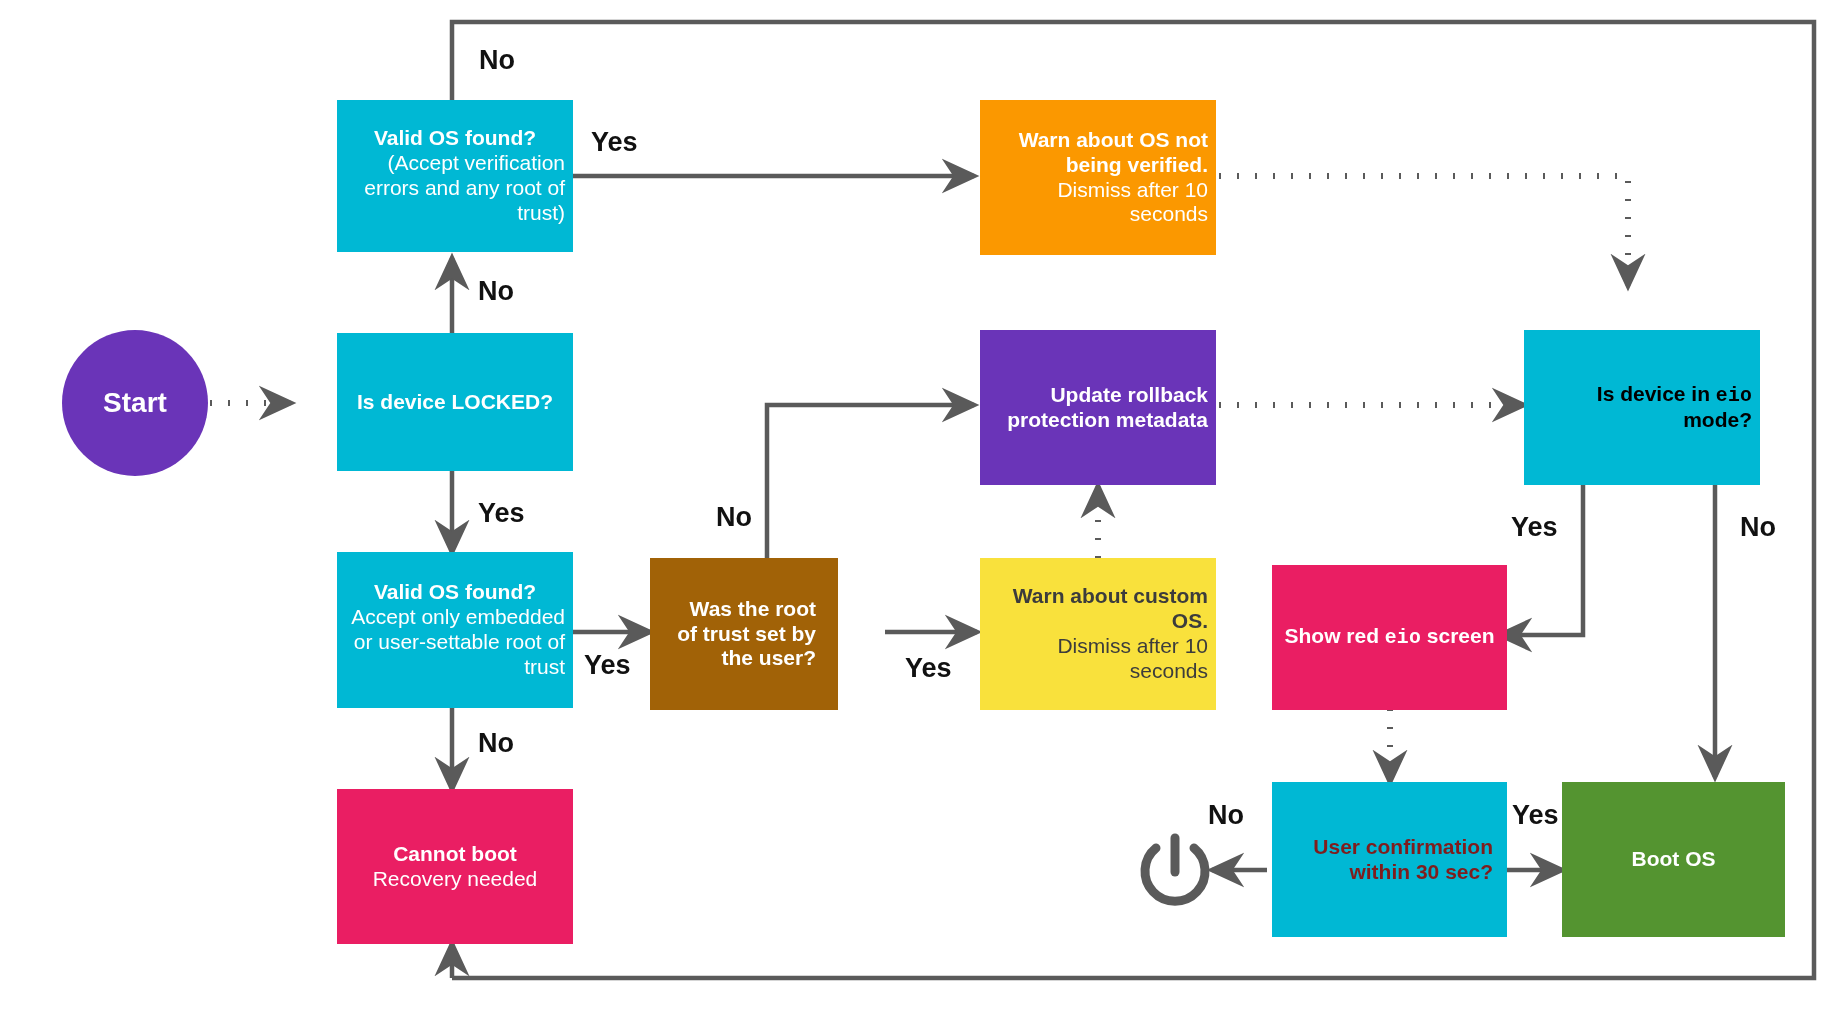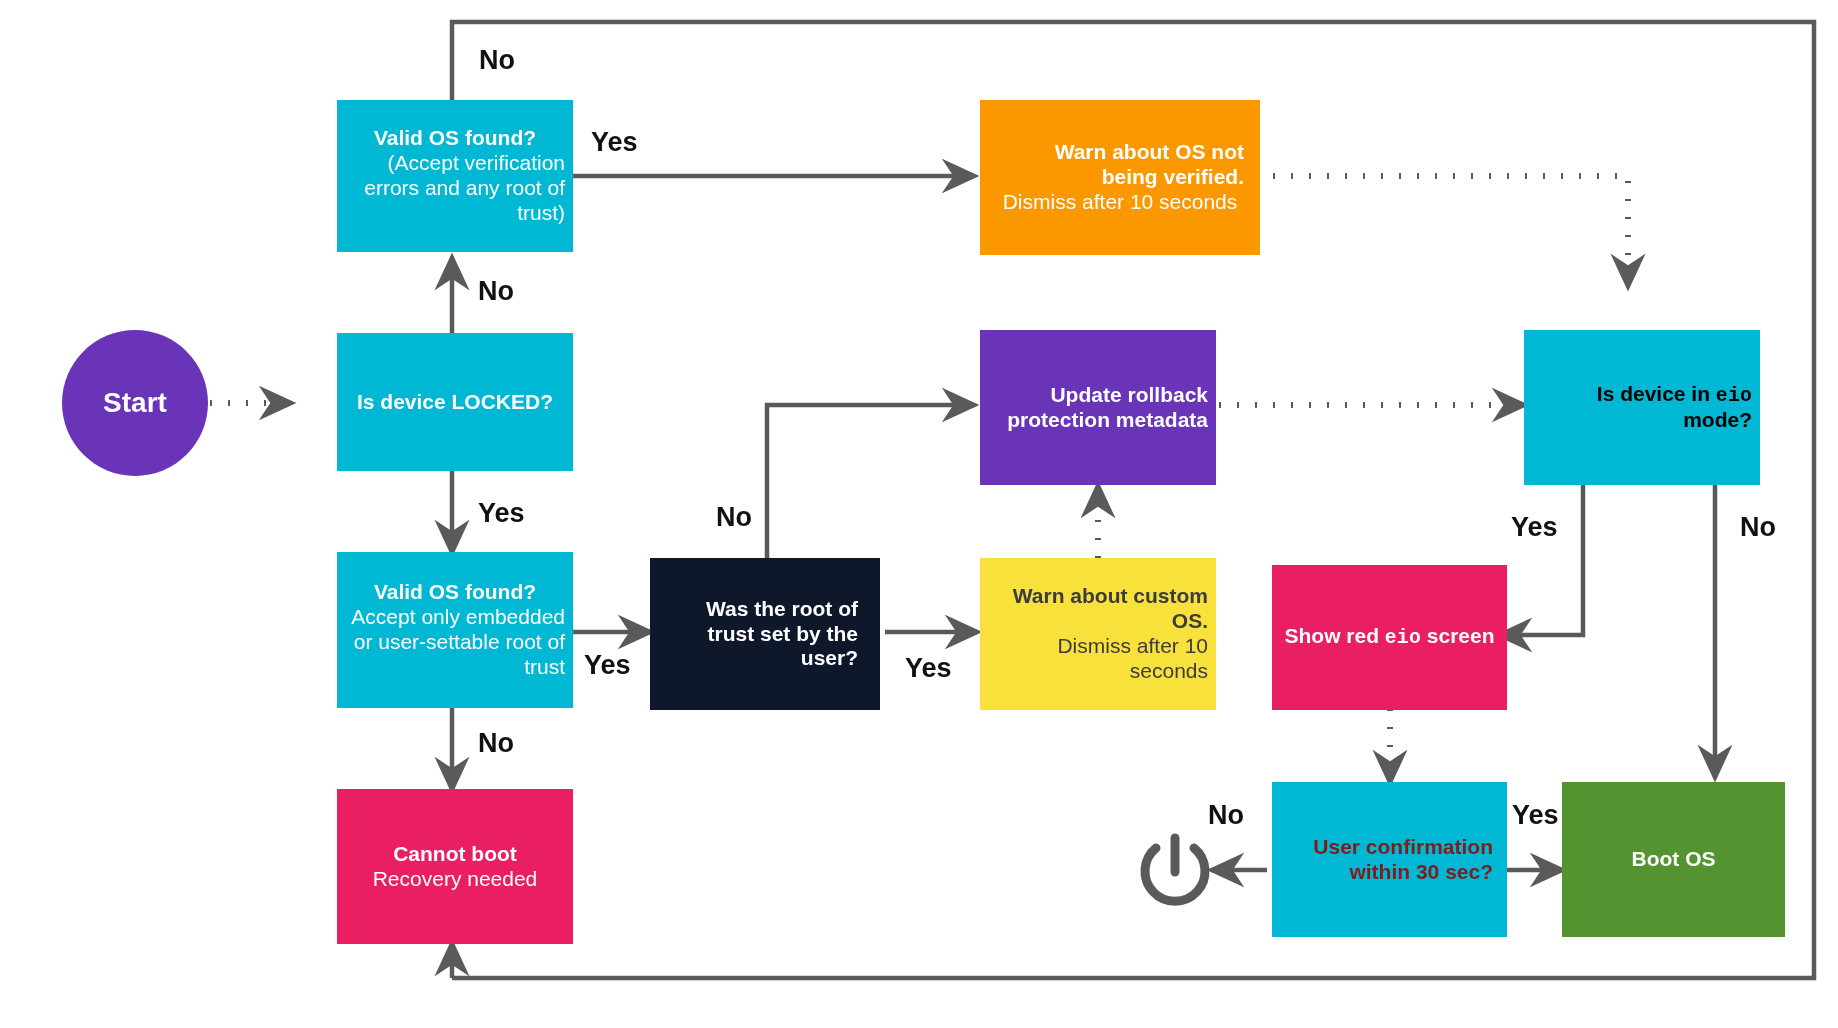--- a/index.html
+++ b/index.html
@@ -93,30 +93,30 @@
   <div class="node" style="left:337px;top:552px;width:236px;height:156px;background:#00b8d4;color:#fff;font-size:21px;padding:4px 8px;">
     <span class="ttl">Valid OS found?</span>
     <span class="sub">Accept only embedded or user-settable root of trust</span>
   </div>
 
   <div class="node" style="left:337px;top:789px;width:236px;height:155px;background:#ea1e63;color:#fff;font-size:21px;padding:4px 8px;">
     <span class="ttl">Cannot boot</span>
     <span class="sub">Recovery needed</span>
   </div>
 
-  <div class="node" style="left:650px;top:558px;width:230px;height:152px;background:#0f172a;color:#fff;font-size:21px;padding:4px 22px;">
+  <div class="node" style="left:650px;top:558px;width:188px;height:152px;background:#a16207;color:#fff;font-size:21px;padding:4px 22px;">
     <span class="ttl">Was the root of trust set by the user?</span>
   </div>
 
   <div class="node" style="left:980px;top:558px;width:236px;height:152px;background:#f9e13c;color:#3c3c3c;font-size:21px;padding:4px 8px;">
     <span class="ttl">Warn about custom OS.</span>
     <span class="sub">Dismiss after 10 seconds</span>
   </div>
 
-  <div class="node" style="left:980px;top:100px;width:280px;height:155px;background:#fb9800;color:#fff;font-size:21px;padding:4px 16px;">
+  <div class="node" style="left:980px;top:100px;width:236px;height:155px;background:#fb9800;color:#fff;font-size:21px;padding:4px 8px;">
     <span class="ttl">Warn about OS not being verified.</span>
     <span class="sub">Dismiss after 10 seconds</span>
   </div>
 
   <div class="node" style="left:980px;top:330px;width:236px;height:155px;background:#6a34b8;color:#fff;font-size:21px;padding:4px 8px;">
     <span class="ttl">Update rollback protection metadata</span>
   </div>
 
   <div class="node" style="left:1524px;top:330px;width:236px;height:155px;background:#00b8d4;color:#000000;font-size:21px;padding:4px 8px;">
     <span class="ttl"><span>Is device in </span><span class="mono">eio</span><span> mode?</span></span>

